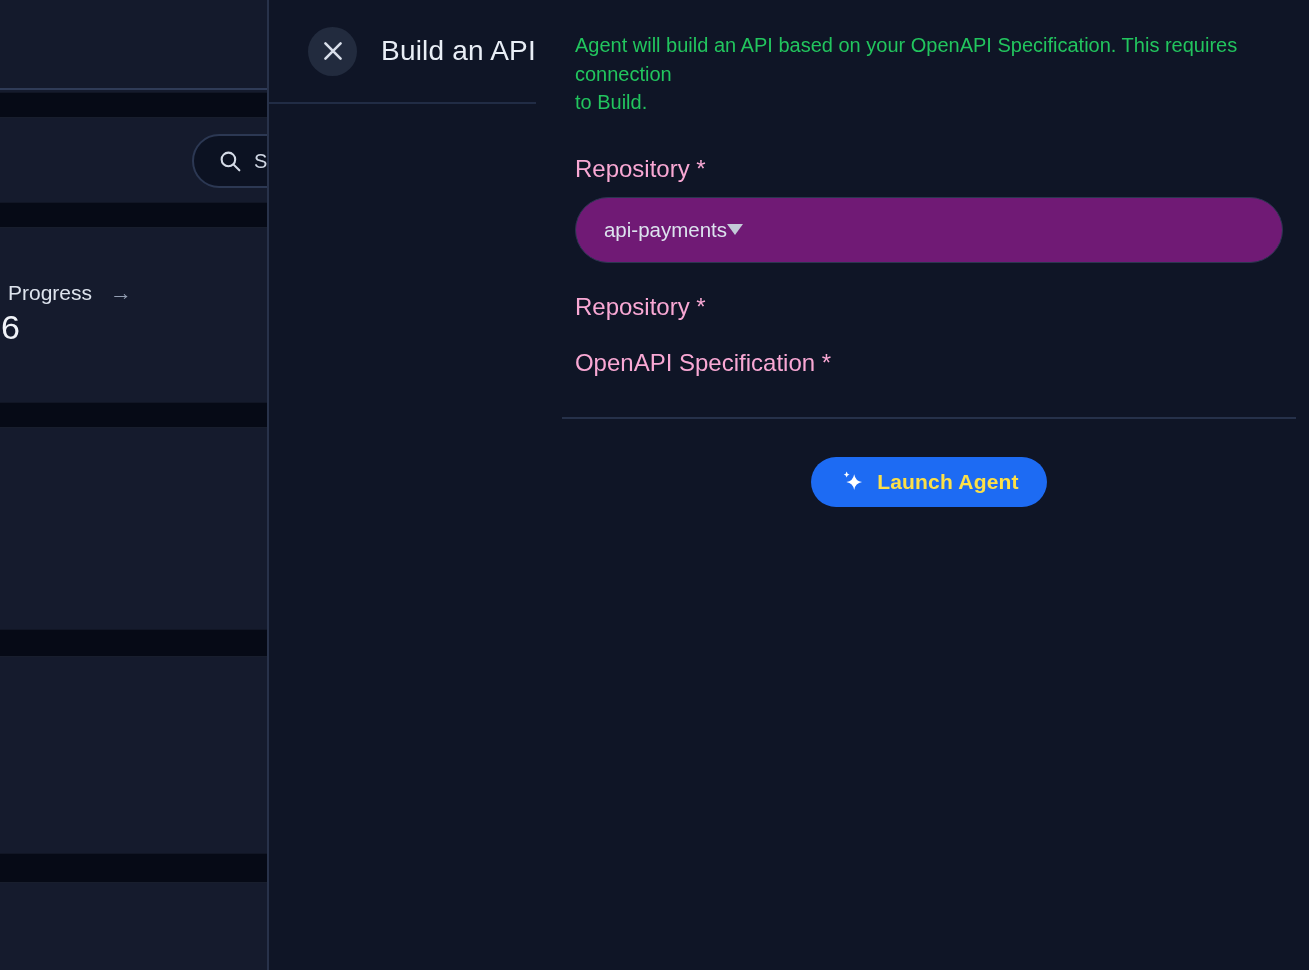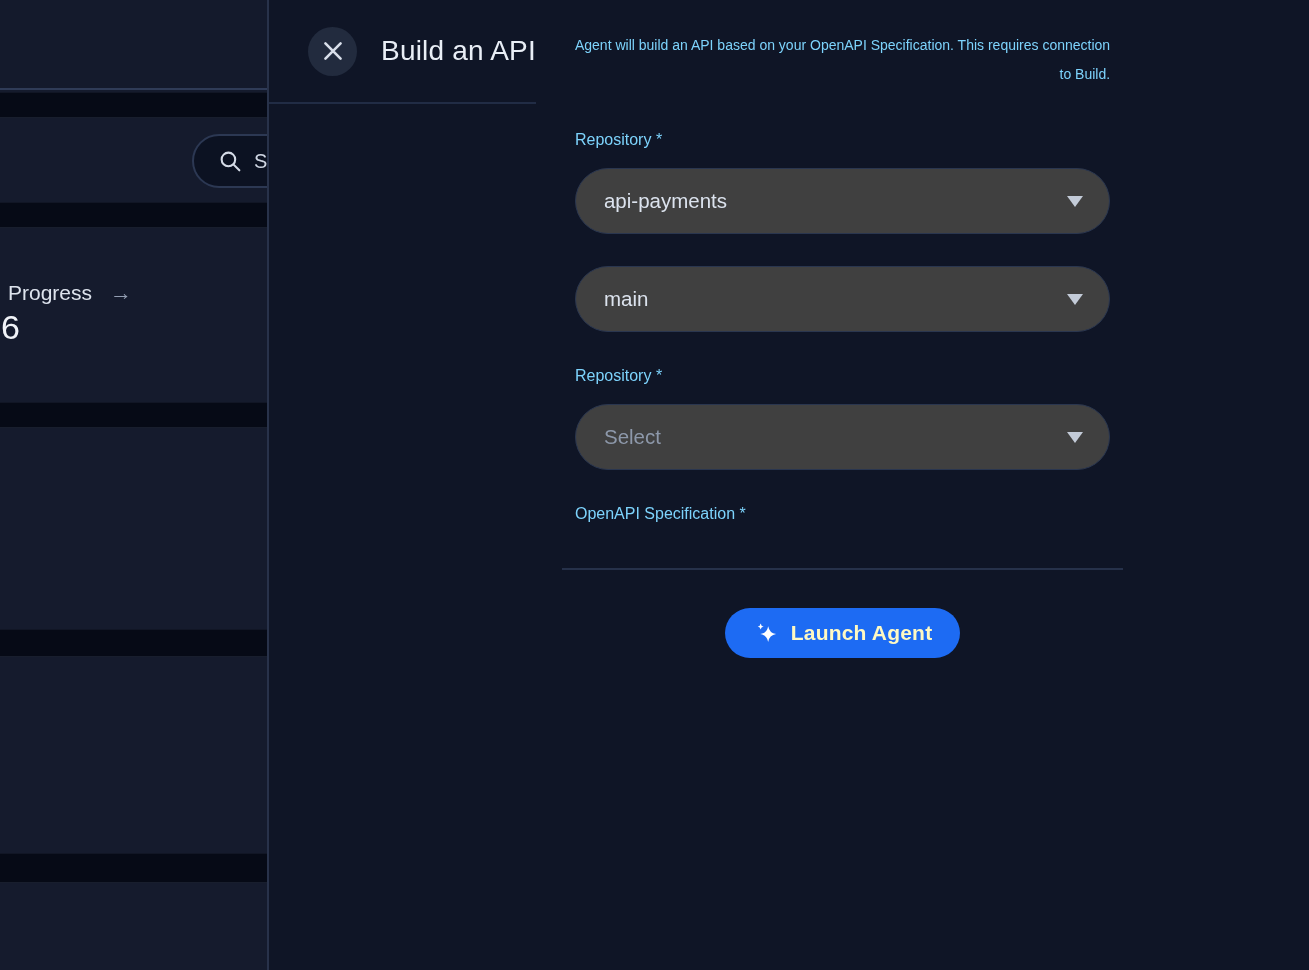--- a/index.html
+++ b/index.html
@@ -40,39 +40,39 @@
 
   .drawer-header { flex:none; height:104px; display:flex; align-items:center;
                    padding-left:39px; border-bottom:2px solid #212c45; }
   .close-btn { width:49px; height:49px; border-radius:50%; background:#222b3e; border:none;
                display:flex; align-items:center; justify-content:center; cursor:pointer; flex:none; }
   .drawer-title { margin-left:24px; font-size:28px; font-weight:500; color:#e9eef6;
                   letter-spacing:0.2px; }
 
   .drawer-content { padding:0 26px 0 39px; }
 
-  .desc { margin-top:31px; font-size:14px; line-height:28.5px; color:#7dd3fc;text-align:right; }
+  .desc { margin-top:31px; font-size:20px; line-height:28.5px; color:#22c55e; }
 
   .group { margin-top:32px; }
   .group.first { margin-top:40px; }
-  .field-label { display:block; font-size:16px; line-height:24px; color:#7dd3fc;
+  .field-label { display:block; font-size:24px; line-height:24px; color:#f9a8d4;
                  margin-bottom:16px; }
-  .select { height:66px; border-radius:33px; background:#404040;
+  .select { height:66px; border-radius:33px; background:#701a75;
             border:1.5px solid #2a364f; display:flex; align-items:center;
-            justify-content:space-between; padding:0 26px 0 28px; cursor:pointer; }
+            padding:0 26px 0 28px; cursor:pointer; }
   .select .value { font-size:20.5px; color:#dce3ee; }
   .select .value.placeholder { color:#8d98aa; }
   .caret { width:0; height:0; border-left:8.5px solid transparent;
            border-right:8.5px solid transparent; border-top:11px solid #c3cbd8; }
 
   .divider { margin:42px -13px 0; border:none; border-top:2px solid #26314a; }
 
   .btn-row { margin-top:38px; display:flex; justify-content:center; }
   .launch-btn { height:50px; border:none; border-radius:34px; background:#1d6bf3;
-                color:#fef9c3; font-family:"Liberation Sans", sans-serif;
+                color:#fde047; font-family:"Liberation Sans", sans-serif;
                 font-size:21px; font-weight:bold; display:flex; align-items:center;
                 gap:11px; padding:0 28px; cursor:pointer; letter-spacing:0.2px; }
 </style>
 </head>
 <body>
 
 <div class="stage">
 
   <div class="bg-page">
     <div class="bg-topbar"></div>
@@ -121,32 +121,24 @@
 
       <div class="group first">
         <label class="field-label">Repository *</label>
         <div class="select">
           <span class="value">api-payments</span>
           <span class="caret"></span>
         </div>
       </div>
 
       <div class="group">
-        <div class="select">
-          <span class="value">main</span>
-          <span class="caret"></span>
-        </div>
       </div>
 
       <div class="group">
         <label class="field-label">Repository *</label>
-        <div class="select">
-          <span class="value placeholder">Select</span>
-          <span class="caret"></span>
-        </div>
       </div>
 
       <div class="group">
         <label class="field-label">OpenAPI Specification *</label>
       </div>
 
       <hr class="divider">
 
       <div class="btn-row">
         <button class="launch-btn">

